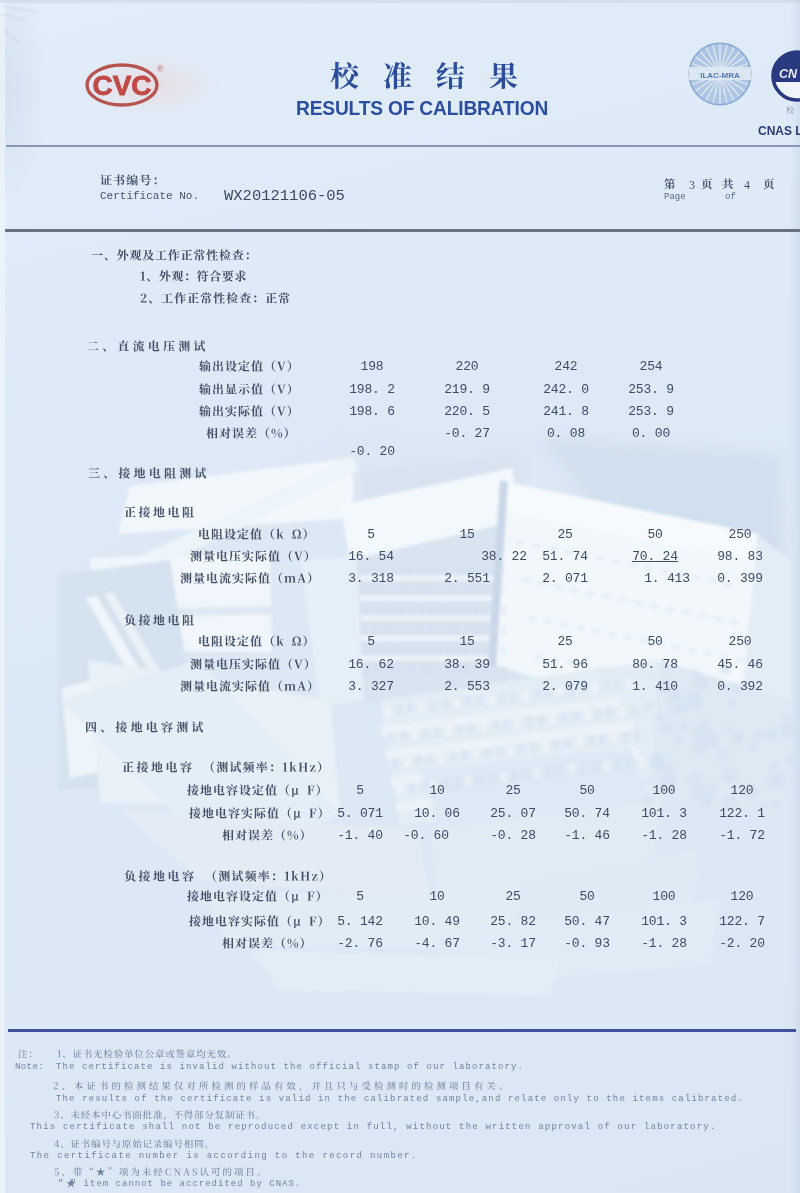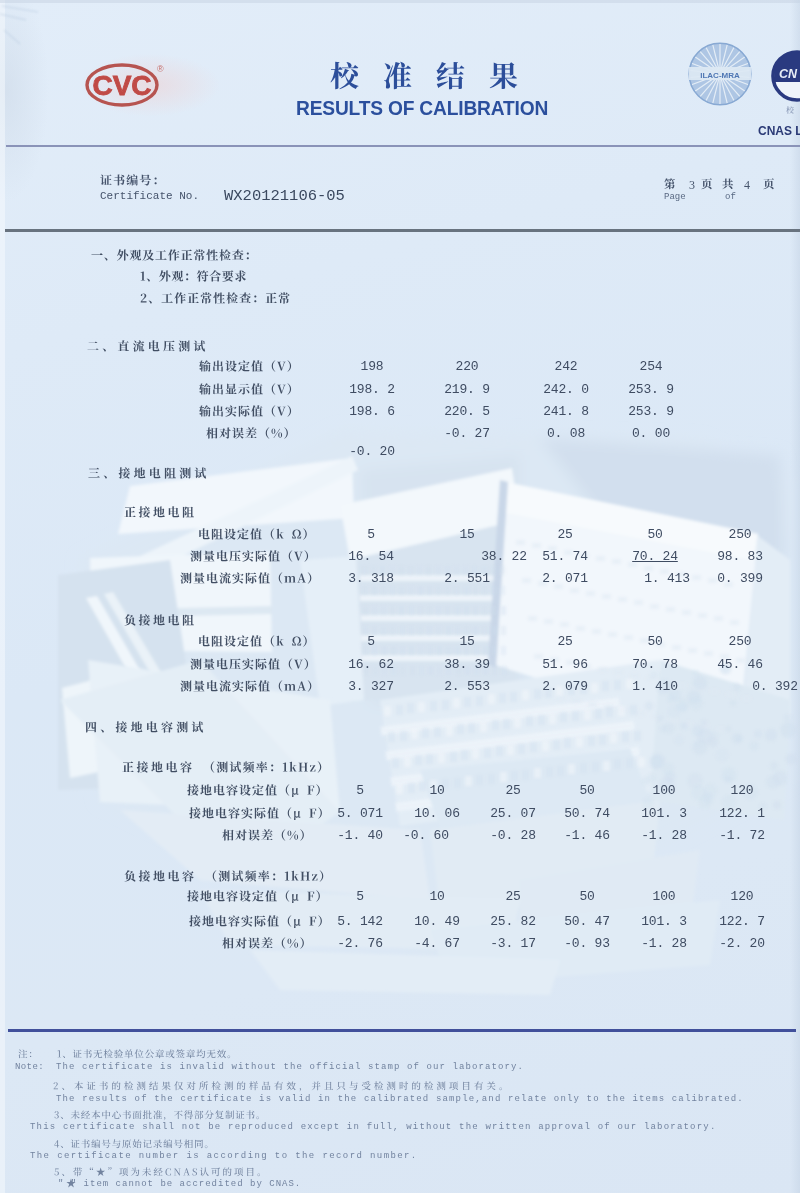--- a/index.html
+++ b/index.html
@@ -801,27 +801,27 @@
   </svg>
 
 <div class="t num" style="left:371px;top:634px;">5</div>
 <div class="t num" style="left:467px;top:634px;">15</div>
 <div class="t num" style="left:565px;top:634px;">25</div>
 <div class="t num" style="left:655px;top:634px;">50</div>
 <div class="t num" style="left:740px;top:634px;">250</div>
 <div class="t num" style="left:371px;top:657px;">16. 62</div>
 <div class="t num" style="left:467px;top:657px;">38. 39</div>
 <div class="t num" style="left:565px;top:657px;">51. 96</div>
-<div class="t num" style="left:655px;top:657px;">70. 78</div>
+<div class="t num" style="left:655px;top:657px;">80. 78</div>
 <div class="t num" style="left:740px;top:657px;">45. 46</div>
 <div class="t num" style="left:371px;top:679px;">3. 327</div>
 <div class="t num" style="left:467px;top:679px;">2. 553</div>
 <div class="t num" style="left:565px;top:679px;">2. 079</div>
 <div class="t num" style="left:655px;top:679px;">1. 410</div>
-<div class="t num" style="left:740px;top:679px;margin-left:35px;">0. 392</div>
+<div class="t num" style="left:740px;top:679px;">0. 392</div>
 
 <svg style="position:absolute;left:85px;top:721px;filter:blur(0.35px);" width="124" height="13">
     <g fill="#414e63" transform="translate(0,10.56) scale(0.01200,-0.01200)">
       <use href="#b56db" x="0"></use>
       <use href="#b3001" x="1267"></use>
       <use href="#b63a5" x="2533"></use>
       <use href="#b5730" x="3800"></use>
       <use href="#b7535" x="5067"></use>
       <use href="#b5bb9" x="6333"></use>
       <use href="#b6d4b" x="7600"></use>

